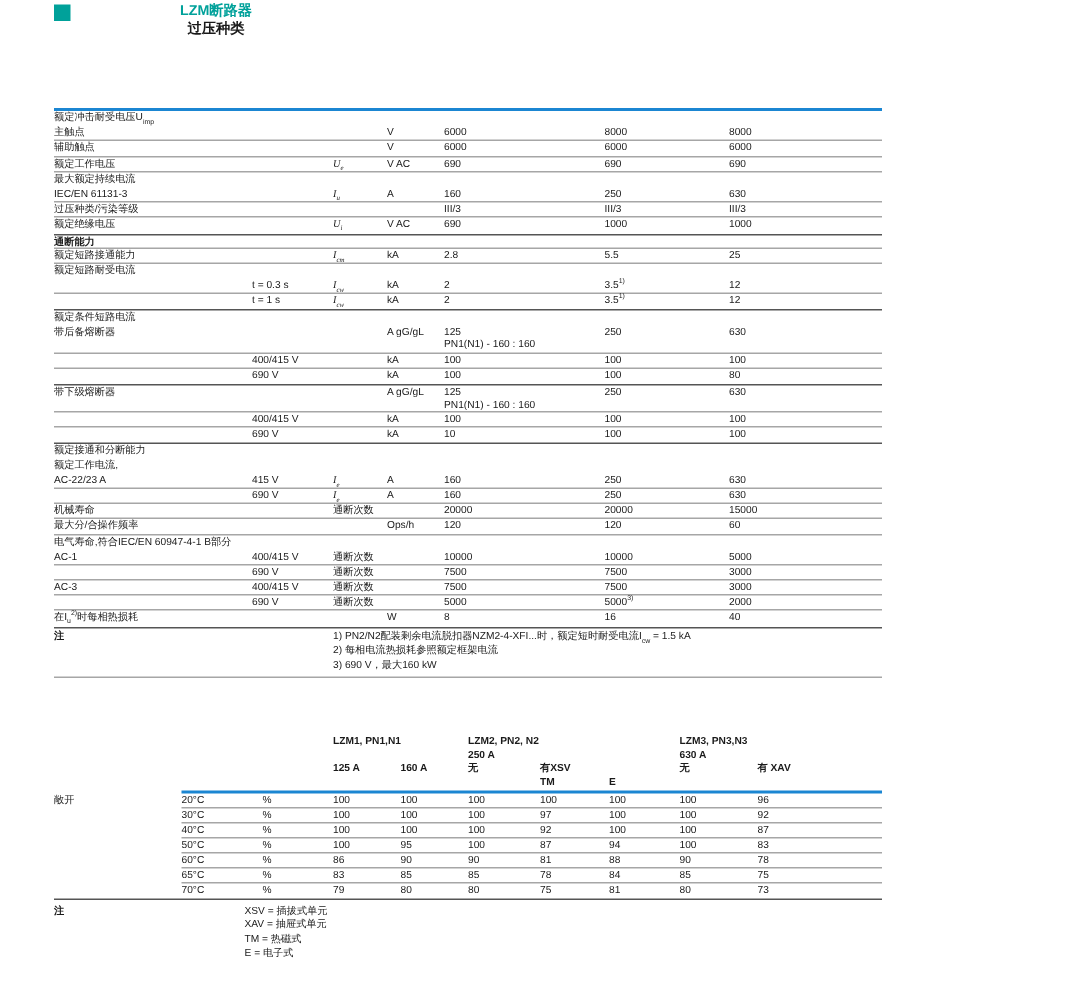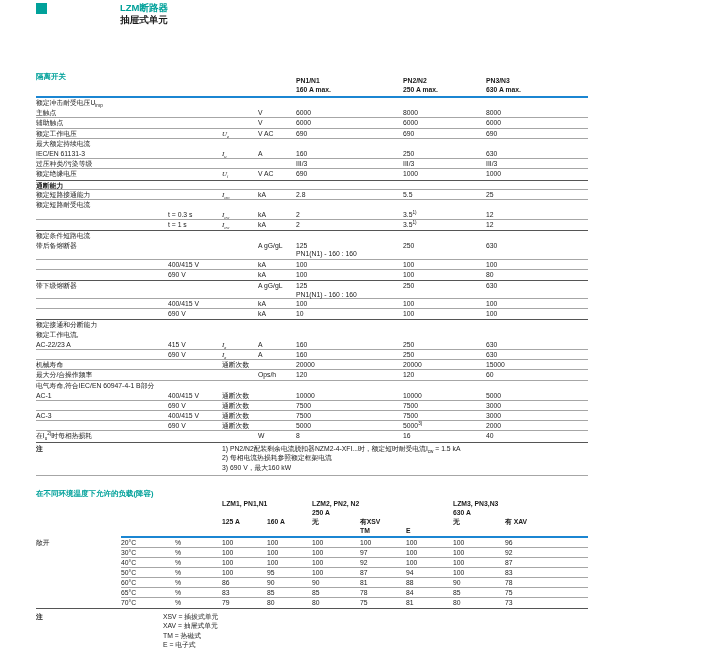--- a/index.html
+++ b/index.html
@@ -54,32 +54,24 @@
   #t2-notes-row .nl{width:85px;font-weight:bold;flex-shrink:0;}
   #t2-notes-row .legend{margin-left:42px;white-space:pre;}
 </style>
 </head>
 <body>
 
 <div class="abs" id="marker"></div>
 
 <div class="abs" id="doc-title">
   <div class="t1">LZM断路器</div>
-  <div class="t2t">抽屉式单元</div>
+  <div class="t2t">过压种类</div>
 </div>
 
 <div class="abs" id="t1">
-  <div id="t1-hdr">
-    <div class="sec-title">隔离开关</div>
-    <div id="t1-cols">
-        <div class="ch" style="left: 260px;">PN1/N1<br>160 A max.</div>
-        <div class="ch" style="left: 367px;">PN2/N2<br>250 A max.</div>
-        <div class="ch" style="left: 450px;">PN3/N3<br>630 A max.</div>
-      </div>
-  </div>
   <div class="blueline"></div>
   <div id="t1-rows">
       <div class="t1row group"><div class="c cl">额定冲击耐受电压U<sub>imp</sub></div><div class="c cs"></div><div class="c cy"></div><div class="c cu"></div><div class="c cv1"></div><div class="c cv2"></div><div class="c cv3"></div></div>
       <div class="t1row"><div class="c cl">主触点</div><div class="c cs"></div><div class="c cy"></div><div class="c cu">V</div><div class="c cv1">6000</div><div class="c cv2">8000</div><div class="c cv3">8000</div></div>
       <div class="t1row"><div class="c cl">辅助触点</div><div class="c cs"></div><div class="c cy"></div><div class="c cu">V</div><div class="c cv1">6000</div><div class="c cv2">6000</div><div class="c cv3">6000</div></div>
       <div class="t1row"><div class="c cl">额定工作电压</div><div class="c cs"></div><div class="c cy">U<sub>e</sub></div><div class="c cu">V AC</div><div class="c cv1">690</div><div class="c cv2">690</div><div class="c cv3">690</div></div>
       <div class="t1row group"><div class="c cl">最大额定持续电流</div><div class="c cs"></div><div class="c cy"></div><div class="c cu"></div><div class="c cv1"></div><div class="c cv2"></div><div class="c cv3"></div></div>
       <div class="t1row"><div class="c cl">IEC/EN 61131-3</div><div class="c cs"></div><div class="c cy">I<sub>u</sub></div><div class="c cu">A</div><div class="c cv1">160</div><div class="c cv2">250</div><div class="c cv3">630</div></div>
       <div class="t1row"><div class="c cl">过压种类/污染等级</div><div class="c cs"></div><div class="c cy"></div><div class="c cu"></div><div class="c cv1">III/3</div><div class="c cv2">III/3</div><div class="c cv3">III/3</div></div>
       <div class="t1row nb"><div class="c cl">额定绝缘电压</div><div class="c cs"></div><div class="c cy">U<sub>i</sub></div><div class="c cu">V AC</div><div class="c cv1">690</div><div class="c cv2">1000</div><div class="c cv3">1000</div></div>
@@ -108,21 +100,20 @@
       <div class="t1row"><div class="c cl"></div><div class="c cs">690 V</div><div class="c cuw">通断次数</div><div class="c cv1">5000</div><div class="c cv2">5000<sup>3)</sup></div><div class="c cv3">2000</div></div>
       <div class="t1row nb"><div class="c cl">在I<sub>u</sub><sup>2)</sup>时每相热损耗</div><div class="c cs"></div><div class="c cy"></div><div class="c cu">W</div><div class="c cv1">8</div><div class="c cv2">16</div><div class="c cv3">40</div></div>
     </div>
   <div id="t1-notes-row">
     <div class="nl">注</div>
     <div class="ncontent" id="t1-notes"><div class="noteline">1) PN2/N2配装剩余电流脱扣器NZM2-4-XFI...时，额定短时耐受电流I<sub>cw</sub> = 1.5 kA</div><div class="noteline">2) 每相电流热损耗参照额定框架电流</div><div class="noteline">3) 690 V，最大160 kW</div></div>
   </div>
 </div>
 
 <div class="abs" id="t2">
-  <div class="sec-title">在不同环境温度下允许的负载(降容)</div>
   <div id="t2-hdr">
       <div class="g" style="left: 186px; top: 0px;">LZM1, PN1,N1</div>
       <div class="g" style="left: 276px; top: 0px;">LZM2, PN2, N2<br>250 A</div>
       <div class="g" style="left: 417px; top: 0px;">LZM3, PN3,N3<br>630 A</div>
       <div class="sc" style="left: 186px; top: 18px;">125 A</div>
       <div class="sc" style="left: 231px; top: 18px;">160 A</div>
       <div class="sc" style="left: 276px; top: 18px;">无</div>
       <div class="sc" style="left: 324px; top: 18px;">有XSV</div>
       <div class="sc" style="left: 417px; top: 18px;">无</div>
       <div class="sc" style="left: 469px; top: 18px;">有 XAV</div>

